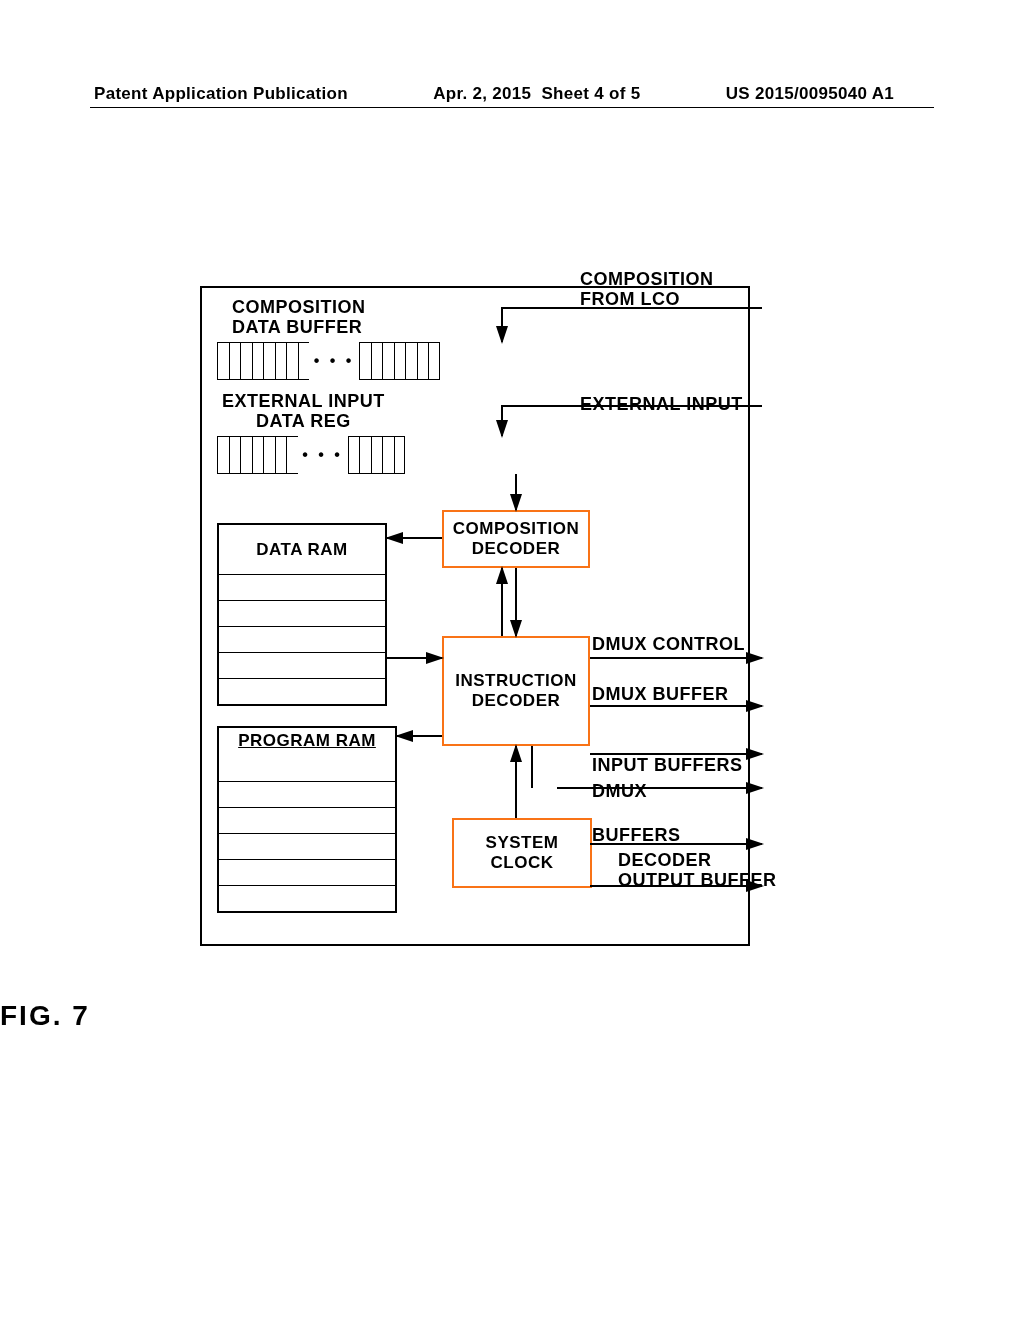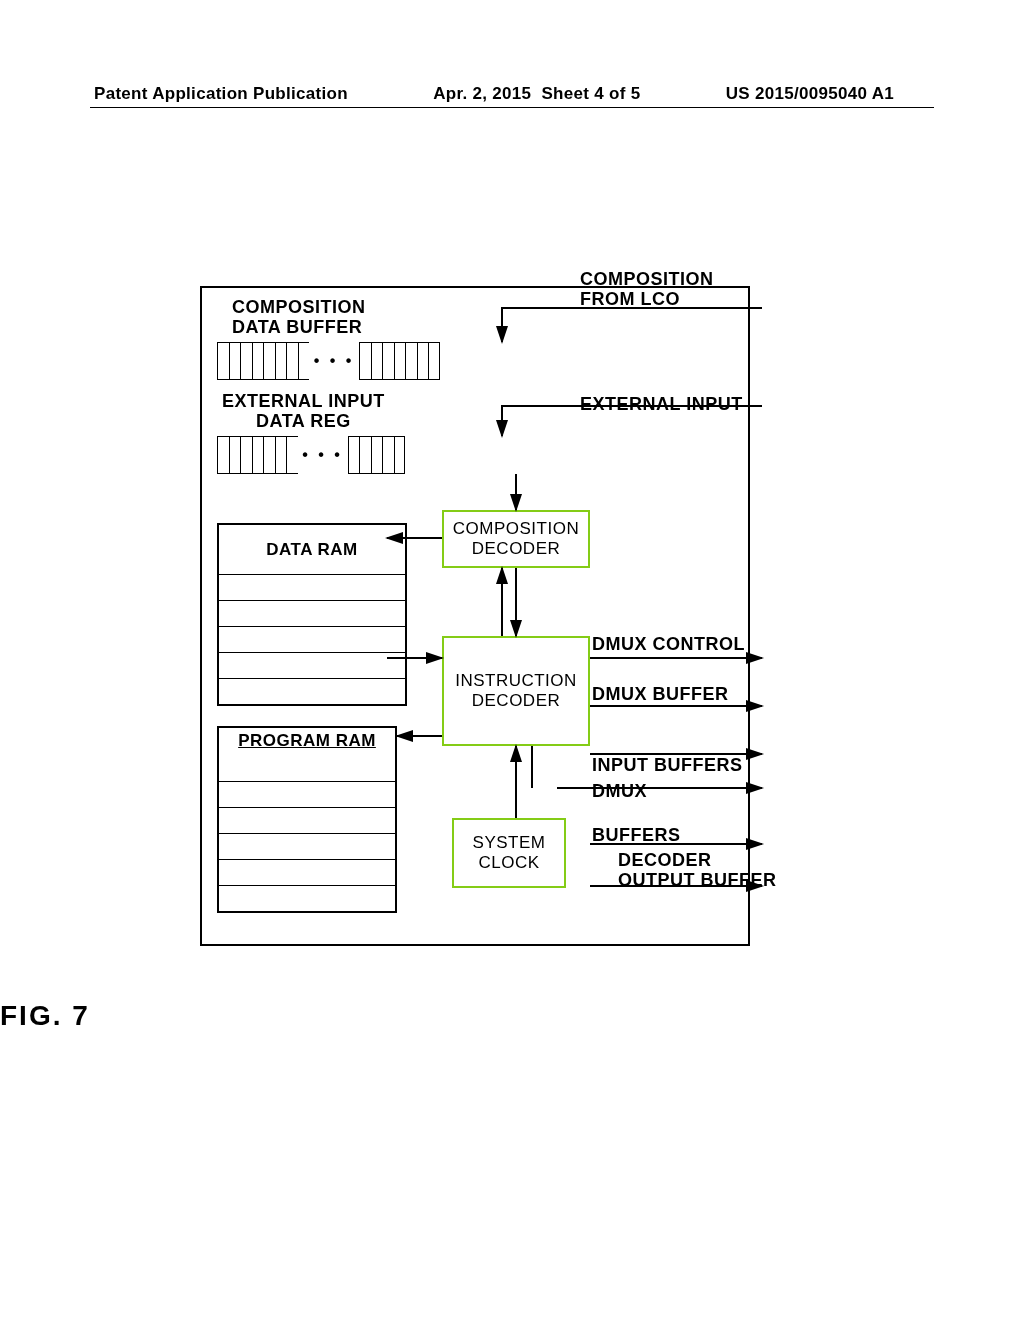--- a/index.html
+++ b/index.html
@@ -74,25 +74,25 @@
     align-items:center;
     justify-content:center;
     font-size:16px;
     font-weight:bold;
     letter-spacing:3px;
   }
 
   
   .box {
     position: absolute;
-    border: 2px solid #84cc16;
+    border: 2px solid #f97316;
     box-sizing: border-box;
     text-align: center;
     font-size: 17px;
-    font-weight: normal;
+    font-weight: bold;
     letter-spacing: 0.5px;
     display:flex;
     align-items:center;
     justify-content:center;
     line-height:1.15;
   }
   
   .ram {
     position: absolute;
     border: 2px solid #000;
@@ -178,21 +178,21 @@
         <div class="cell"></div>
         <div class="cell"></div>
       <div class="dots">•  •  •</div>
       <div class="cell"></div>
         <div class="cell"></div>
         <div class="cell"></div>
         <div class="cell"></div>
         <div class="cell"></div>
     </div>
 
-    <div class="ram" style="left:15px; top:235px; width:190px;">
+    <div class="ram" style="left:15px; top:235px; width:170px;">
       <div class="head" style="height:42px; display:flex;align-items:center;justify-content:center;">DATA RAM</div>
       <div class="row"></div>
         <div class="row"></div>
         <div class="row"></div>
         <div class="row"></div>
         <div class="row"></div>
     </div>
 
     <div class="ram" style="left:15px; top:438px; width:180px;text-decoration:underline;">
       <div class="head" style="height:46px;">PROGRAM
@@ -203,21 +203,21 @@
         <div class="row"></div>
         <div class="row"></div>
     </div>
 
     <div class="box" style="left:240px; top:222px; width:148px; height:58px;">COMPOSITION
 DECODER</div>
 
     <div class="box" style="left:240px; top:348px; width:148px; height:110px;">INSTRUCTION
 DECODER</div>
 
-    <div class="box" style="left:250px; top:530px; width:114px; height:70px;">SYSTEM
+    <div class="box" style="left:250px; top:530px; width:140px; height:70px;">SYSTEM
 CLOCK</div>
 
     <div class="lbl" style="left:390px; top:347px;">DMUX CONTROL</div>
     <div class="lbl" style="left:390px; top:397px;">DMUX BUFFER</div>
     <div class="lbl" style="left:390px; top:428px;margin-top:40px;">INPUT BUFFERS</div>
     <div class="lbl" style="left:390px; top:494px;">DMUX</div>
     <div class="lbl" style="left:390px; top:538px;">BUFFERS</div>
     <div class="lbl" style="left:384px; top:563px;margin-left:32px;">DECODER
 OUTPUT BUFFER</div>
 

